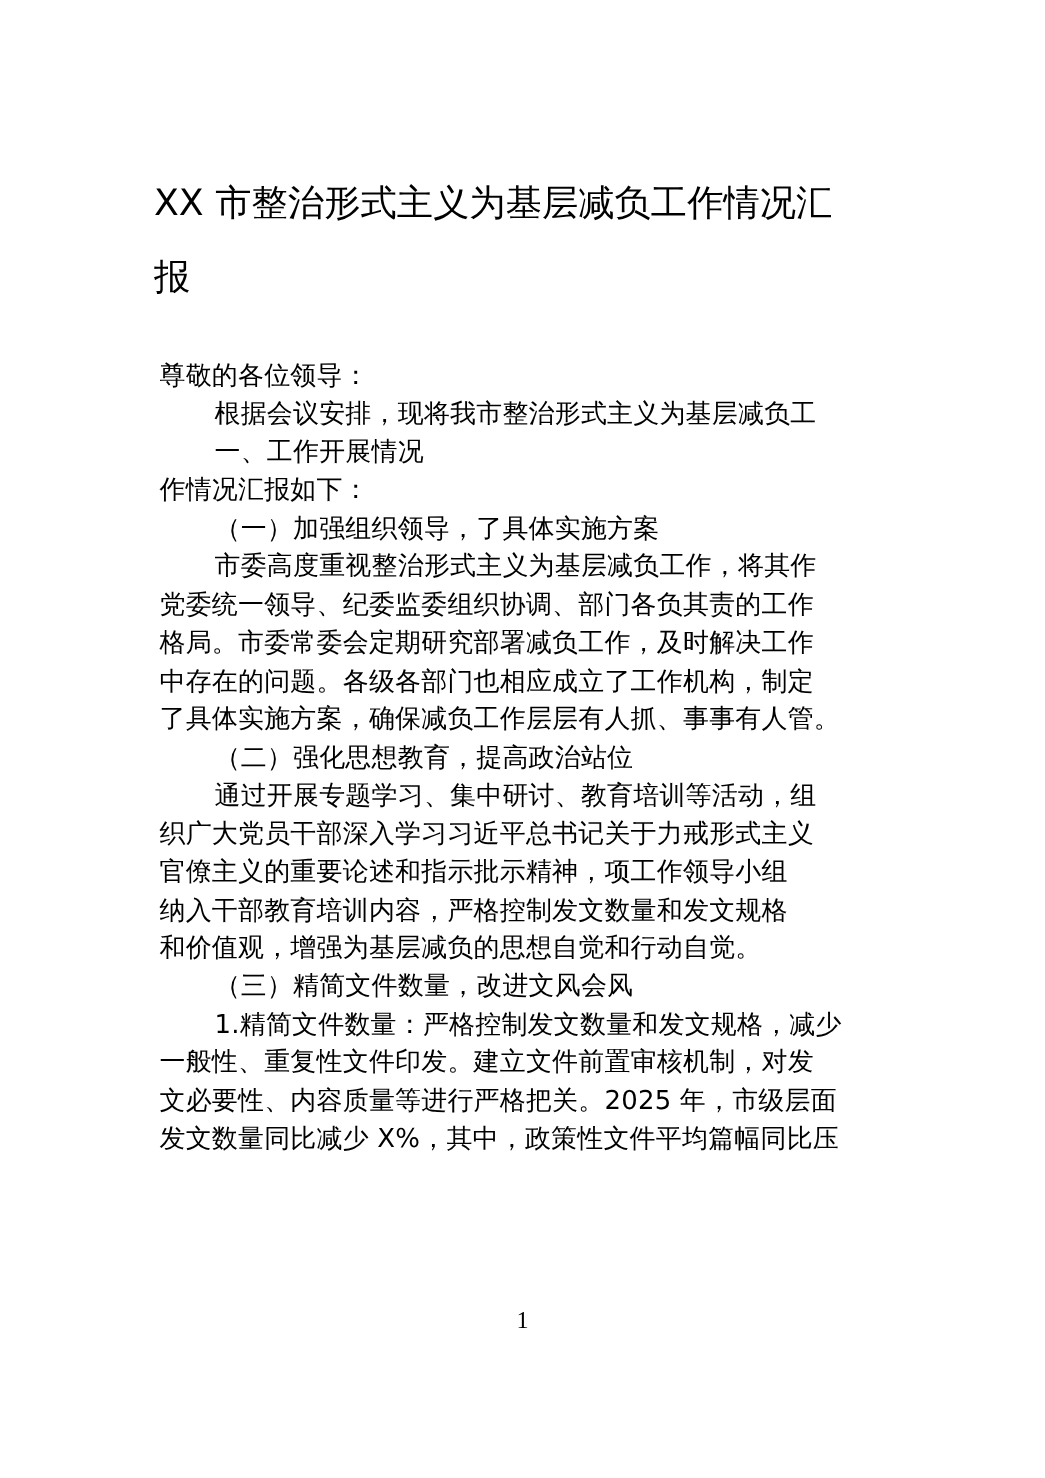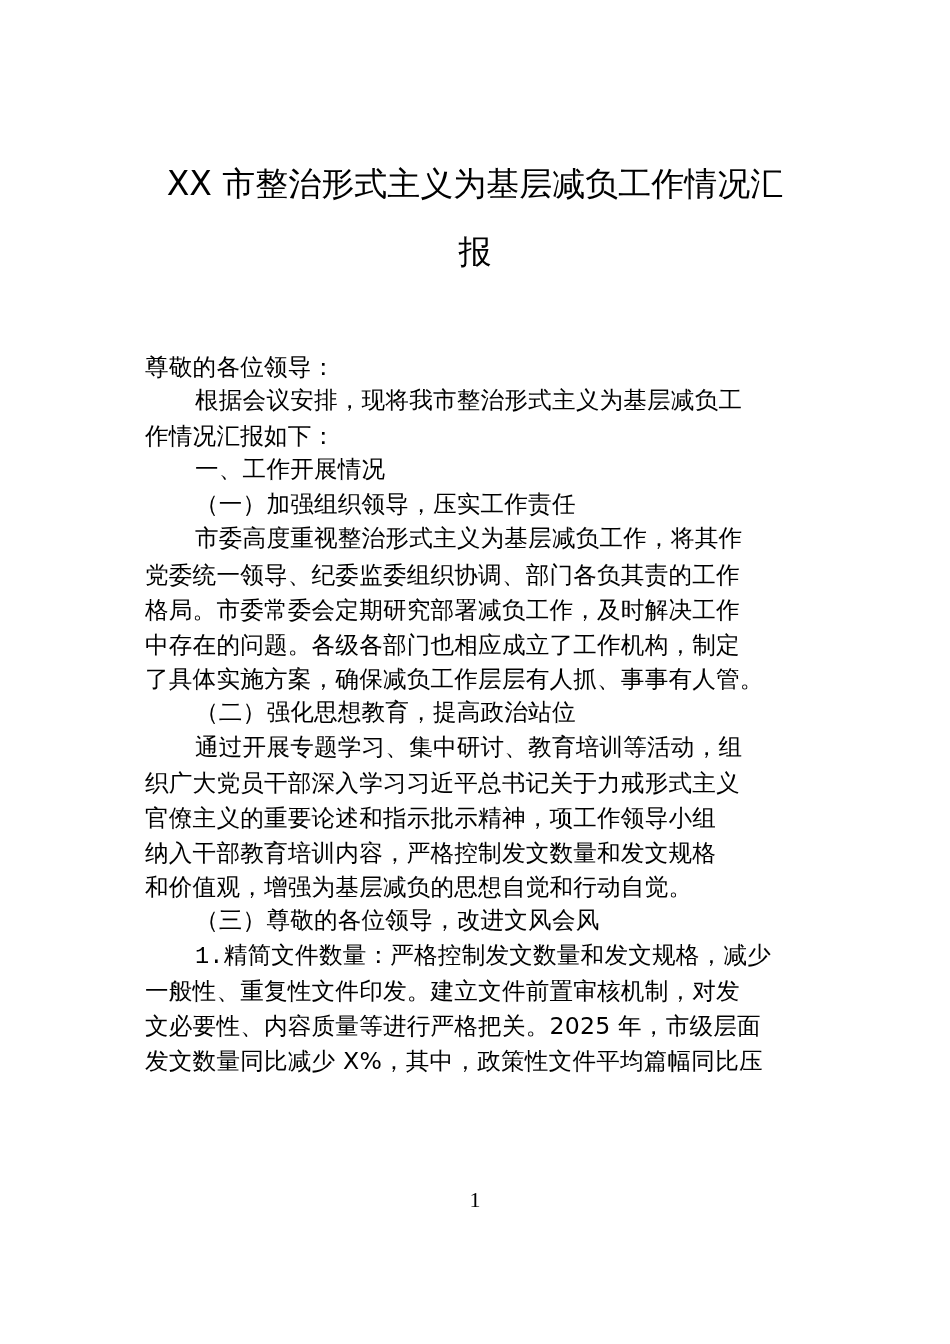--- a/index.html
+++ b/index.html
@@ -1,53 +1,53 @@
 <!DOCTYPE html>
 <html><head>
   <meta charset="utf-8">
   <style>
     html, body { margin: 0; padding: 0; background: #ffffff; }
     body { width: 950px; height: 1344px; position: relative; overflow: hidden;
            font-family: "DejaVu Sans", "Liberation Sans", sans-serif; color: #000; }
     .page { position: absolute; left: 0; top: 0; width: 950px; height: 1344px; background: #fff; }
-    .title { position: absolute; left: 140px; width: 670px; text-align: center;
+    .title { position: absolute; left: 140px; width: 670px; text-align: left;
              font-size: 33px; line-height: 68px; top: 150px; letter-spacing: 0px; }
-    .body { position: absolute; left: 145px; top: 350px; width: 670px; }
+    .body { position: absolute; left: 145px; top: 324px; width: 670px; }
     .line { height: 34.7px; line-height: 34.7px; font-size: 23.6px; white-space: nowrap; letter-spacing: 0.2px; }
-    .indent { padding-left: 50px; font-family: Liberation Mono, monospace; }
+    .indent { padding-left: 50px; }
     .footer { position: absolute; left: 0; width: 950px; top: 1187px; text-align: center;
               font-family: "Liberation Serif", serif; font-size: 22px; }
   </style>
 </head>
 <body>
 
 <div class="page">
   <div class="title">
     <div>XX 市整治形式主义为基层减负工作情况汇</div>
     <div>报</div>
   </div>
 
   <div class="body">
     <div class="line">尊敬的各位领导：</div>
     <div class="line indent">根据会议安排，现将我市整治形式主义为基层减负工</div>
+    <div class="line indent">一、工作开展情况</div>
     <div class="line">作情况汇报如下：</div>
-    <div class="line indent">一、工作开展情况</div>
-    <div class="line indent">（一）加强组织领导，压实工作责任</div>
+    <div class="line indent">（一）加强组织领导，了具体实施方案</div>
     <div class="line indent">市委高度重视整治形式主义为基层减负工作，将其作</div>
     <div class="line">党委统一领导、纪委监委组织协调、部门各负其责的工作</div>
     <div class="line">格局。市委常委会定期研究部署减负工作，及时解决工作</div>
     <div class="line">中存在的问题。各级各部门也相应成立了工作机构，制定</div>
     <div class="line">了具体实施方案，确保减负工作层层有人抓、事事有人管。</div>
     <div class="line indent">（二）强化思想教育，提高政治站位</div>
     <div class="line indent">通过开展专题学习、集中研讨、教育培训等活动，组</div>
     <div class="line">织广大党员干部深入学习习近平总书记关于力戒形式主义</div>
     <div class="line">官僚主义的重要论述和指示批示精神，项工作领导小组</div>
     <div class="line">纳入干部教育培训内容，严格控制发文数量和发文规格</div>
     <div class="line">和价值观，增强为基层减负的思想自觉和行动自觉。</div>
-    <div class="line indent">（三）尊敬的各位领导，改进文风会风</div>
+    <div class="line indent">（三）精简文件数量，改进文风会风</div>
     <div class="line indent">1.精简文件数量：严格控制发文数量和发文规格，减少</div>
     <div class="line">一般性、重复性文件印发。建立文件前置审核机制，对发</div>
     <div class="line">文必要性、内容质量等进行严格把关。2025 年，市级层面</div>
     <div class="line">发文数量同比减少 X%，其中，政策性文件平均篇幅同比压</div>
   </div>
 
   <div class="footer">1</div>
 </div>
 
 </body></html>

